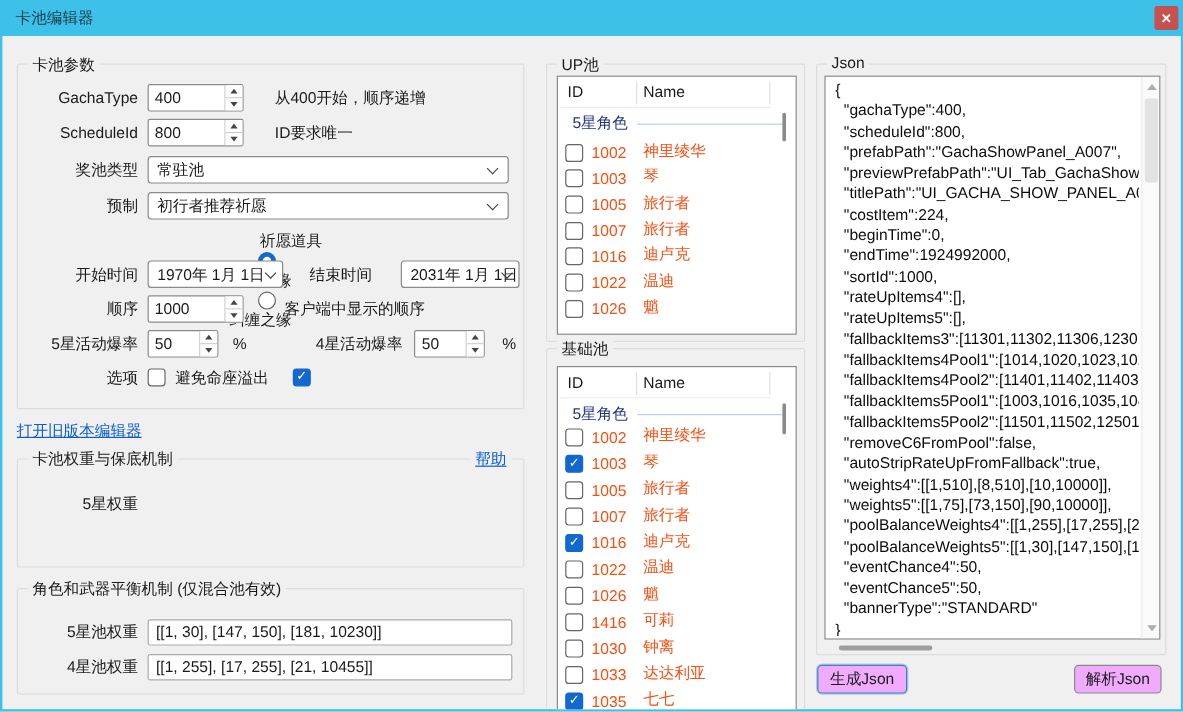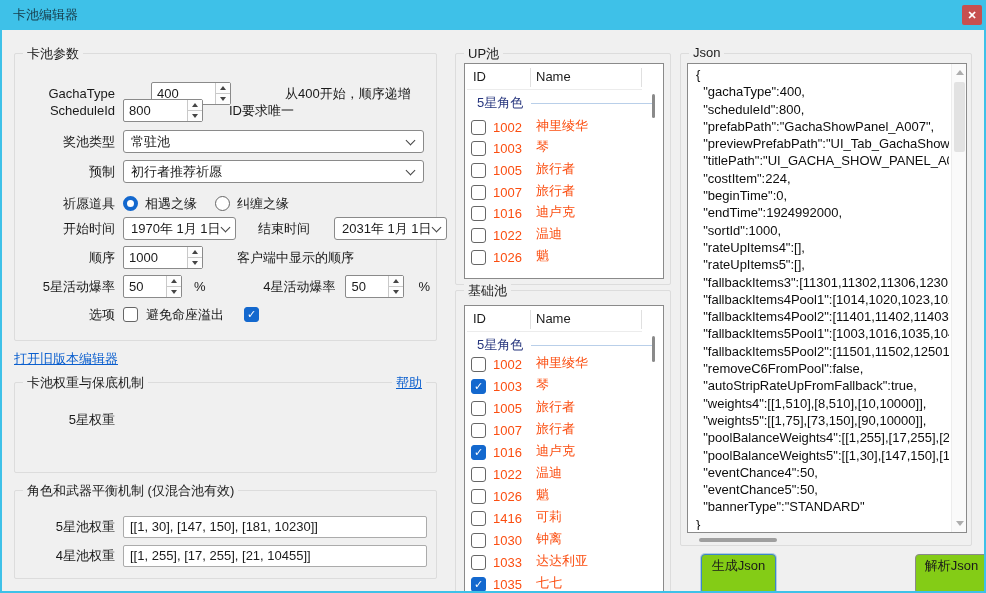--- a/index.html
+++ b/index.html
@@ -69,41 +69,41 @@
   .jsontext { position:absolute; left:8px; top:2px; right:17px; bottom:2px; white-space:pre; overflow:hidden; line-height:17.3px; color:#0d0d0d; }
   .vscroll { position:absolute; right:0; top:0; bottom:0; width:15px; background:#fafafa; border-left:1px solid #ededed; }
   .sar { position:absolute; left:0; width:15px; height:15px; display:flex; align-items:center; justify-content:center; }
   .sar.up { top:1px; } .sar.down { bottom:1px; }
   .tri-up-g { width:0; height:0; border-left:4px solid transparent; border-right:4px solid transparent; border-bottom:5px solid #adadad; }
   .tri-down-g { width:0; height:0; border-left:4px solid transparent; border-right:4px solid transparent; border-top:5px solid #adadad; }
   .vthumb2 { position:absolute; left:2px; width:11px; top:18px; height:70px; background:#e2e2e2; border-radius:2px; }
   .hstrip { position:absolute; left:6px; top:482px; width:280px; height:8px; }
   .hthumb { position:absolute; left:12px; top:2px; width:78px; height:4px; background:#9f9f9f; border-radius:2px; }
 
-  .btn { position:absolute; height:40px; background:#84cc16; border-radius:4px; text-align:center; line-height:22px; cursor:pointer;margin-left:20px; }
+  .btn { position:absolute; height:24px; background:#f0abfc; border-radius:4px; text-align:center; line-height:22px; cursor:pointer; }
   .btn.primary { border:1px solid #3c86c8; box-shadow:0 0 0 1px rgba(60,134,200,.35); }
   .btn.normal { border:1px solid #8a8a8a; }
 </style>
 </head>
 <body>
 
 <div class="window">
   <div class="titlebar">
     <span class="title">卡池编辑器</span>
     <div class="close-btn">
       <span>✕</span>
     </div>
   </div>
 
   <div class="content">
 
     <div class="gb" style="left:12px;top:23px;width:423px;height:288px;">
       <span class="legend">卡池参数</span>
 
-      <div class="row" style="top:28px;gap:28px;">
+      <div class="row" style="top:16px;">
         <span class="lbl">GachaType</span>
         <div class="numbox" style="width:80px;">
           <span class="val">400</span>
           <span class="spin">
             <span class="sbtn">
                 <i class="tri-up"></i>
               </span>
             <span class="sbtn">
                 <i class="tri-down"></i>
               </span>
@@ -137,36 +137,36 @@
       </div>
 
       <div class="row" style="top:106px;">
         <span class="lbl">预制</span>
         <div class="combo" style="flex:1;margin-right:6px;">
           <span>初行者推荐祈愿</span>
           <i class="chev"></i>
         </div>
       </div>
 
-      <div class="row" style="top:138px;">
+      <div class="row" style="top:138px;flex-direction:column;">
         <span class="lbl">祈愿道具</span>
         <span class="radio on"></span>
         <span class="rlbl">相遇之缘</span>
         <span class="radio"></span>
         <span class="rlbl">纠缠之缘</span>
       </div>
 
       <div class="row" style="top:163px;">
         <span class="lbl">开始时间</span>
         <div class="combo" style="width:113px;flex:none;padding-right:20px;">
           <span>1970年 1月 1日</span>
           <i class="chev" style="right:6px;"></i>
         </div>
         <span style="margin-left:22px;white-space:nowrap;">结束时间</span>
-        <div class="combo" style="width:113px;flex:none;margin-left:24px;padding-right:20px;">
+        <div class="combo" style="width:99px;flex:none;margin-left:24px;padding-right:20px;">
           <span>2031年 1月 1日</span>
           <i class="chev" style="right:6px;"></i>
         </div>
       </div>
 
       <div class="row" style="top:192px;">
         <span class="lbl">顺序</span>
         <div class="numbox" style="width:80px;">
           <span class="val">1000</span>
           <span class="spin">

